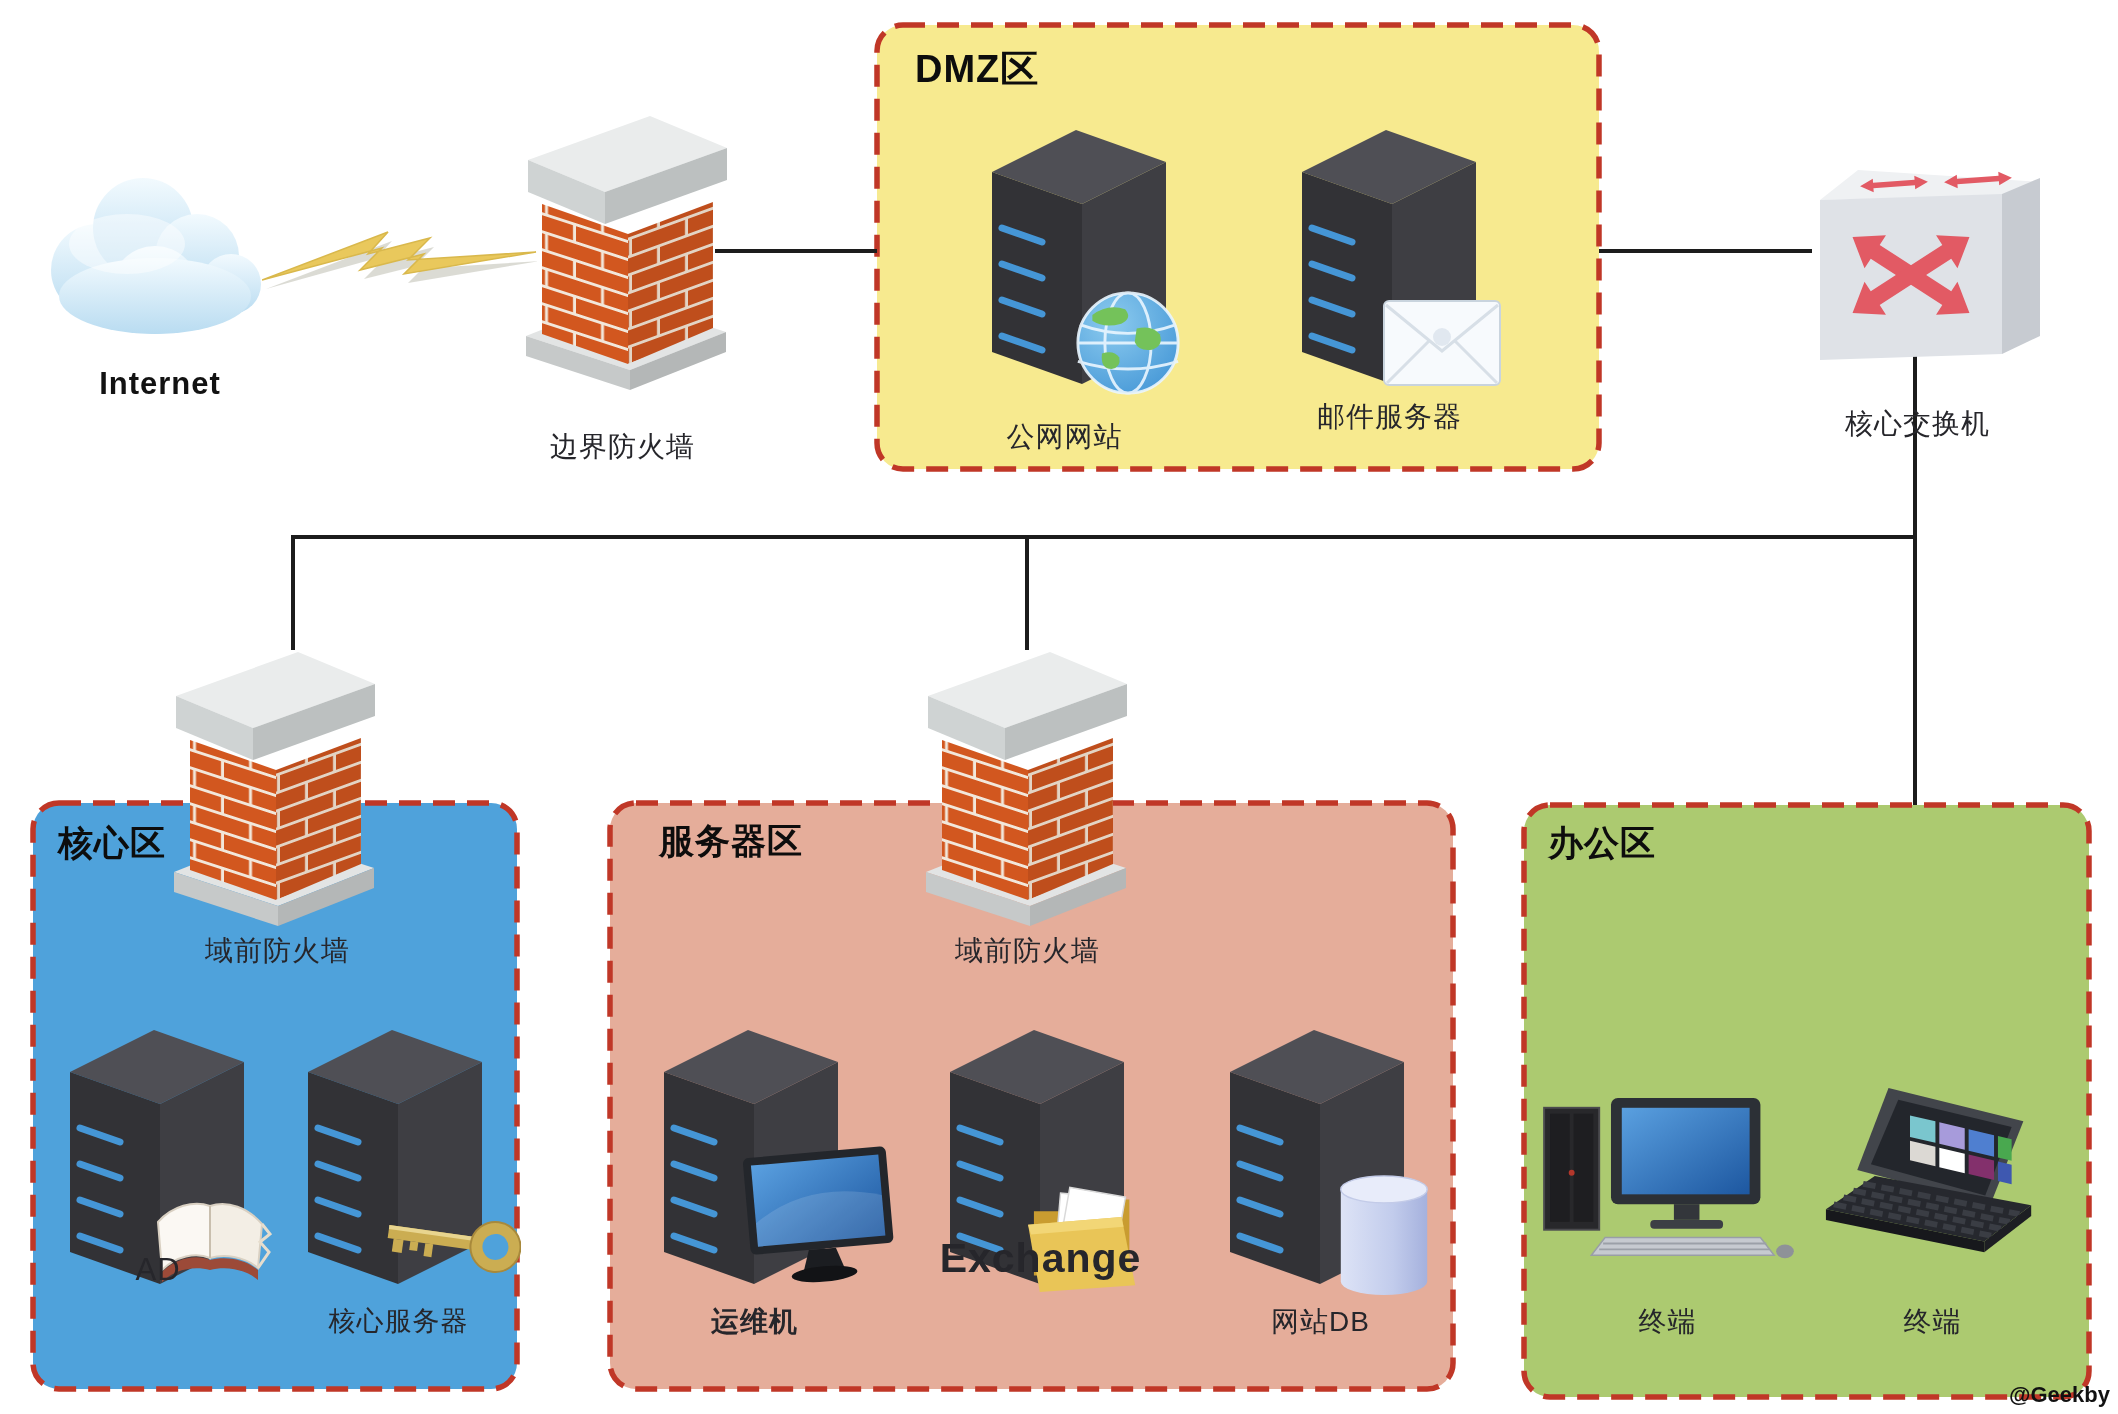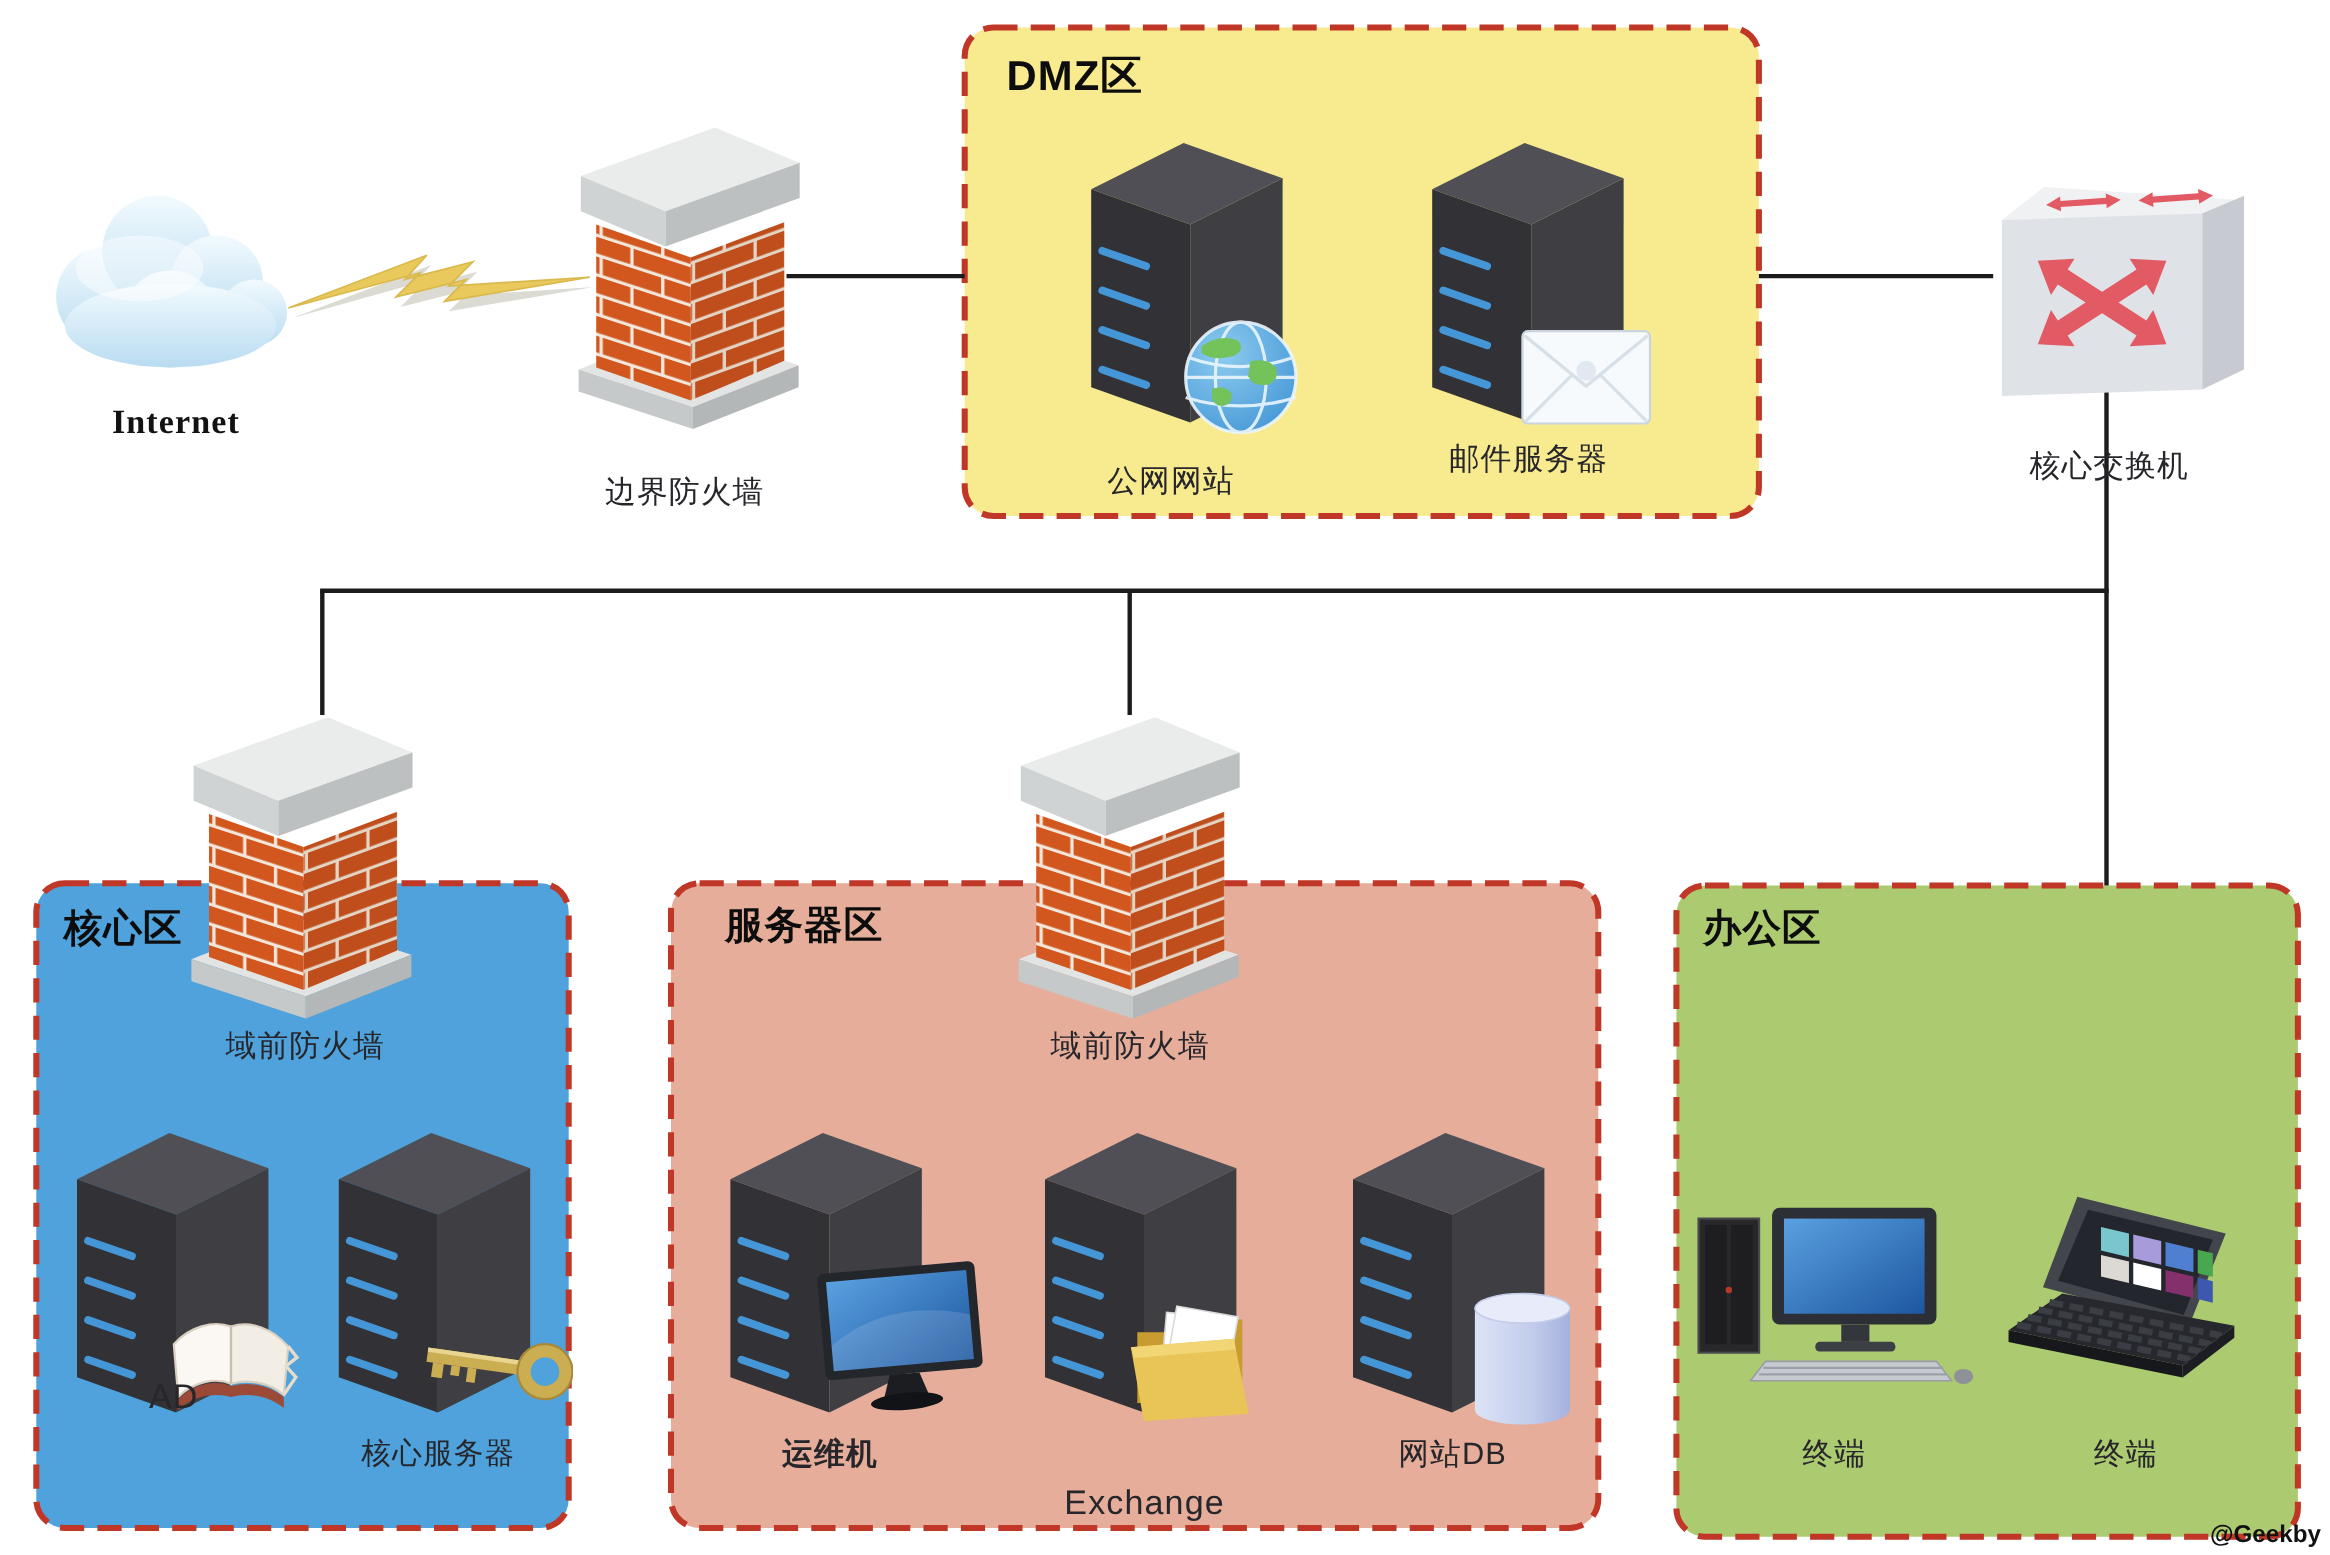--- a/index.html
+++ b/index.html
@@ -71,21 +71,21 @@
     <g fill="url(#cloudG)">
       <circle cx="62" cy="112" r="46"></circle>
       <circle cx="108" cy="70" r="50"></circle>
       <circle cx="162" cy="98" r="42"></circle>
       <circle cx="196" cy="126" r="30"></circle>
       <circle cx="120" cy="132" r="44"></circle>
       <ellipse cx="120" cy="138" rx="96" ry="38"></ellipse>
     </g>
     <ellipse cx="92" cy="86" rx="58" ry="30" fill="rgba(255,255,255,0.45)"></ellipse>
   </svg>
-  <div class="lbl big" style="left:60px;top:366px;width:200px;font-size:31px;font-family:Liberation Serif, serif;">Internet</div>
+  <div class="lbl big" style="left:60px;top:366px;width:200px;font-size:31px;">Internet</div>
 
   <svg class="abs" style="left:262px;top:222px" width="275" height="85" viewBox="0 0 275 85">
     <polygon points="2,62 128,14 108,36 170,20 148,42 276,34 144,56 164,36 100,52 124,28" fill="#BDBDB0" opacity="0.55" transform="translate(2,5)"></polygon>
     <polygon points="0,58 126,10 106,32 168,16 146,38 274,30 142,52 162,32 98,48 120,26" fill="#E9C85C" stroke="#D9B84C" stroke-width="1.5"></polygon>
   </svg>
 
   <svg class="abs" style="left:520px;top:100px" width="215" height="300" viewBox="0 0 215 300">
     <polygon points="6,236 110,270 206,232 102,198" fill="#E2E4E4"></polygon>
     <polygon points="6,236 110,270 110,290 6,256" fill="#C6C9C9"></polygon>
     <polygon points="110,270 206,232 206,252 110,290" fill="#B4B7B7"></polygon>
@@ -265,21 +265,21 @@
   </svg>
   <svg class="abs" style="left:1026px;top:1182px" width="122" height="112" viewBox="0 0 125 115">
     <path d="M8,30 h56 l10,-12 h32 v78 H8 Z" fill="#C99C30"></path>
     <g fill="#FFFFFF" stroke="#D9D9D9" stroke-width="1.5">
       <rect x="32" y="14" width="62" height="74" transform="rotate(5 63 51)"></rect>
       <rect x="38" y="10" width="58" height="74" transform="rotate(10 67 47)"></rect>
     </g>
     <path d="M2,44 L98,36 L112,106 L14,113 Z" fill="#E9C557"></path>
     <path d="M2,44 L98,36 L100,46 L5,54 Z" fill="#F2D676"></path>
   </svg>
-  <div class="lbl" style="left:938px;top:1348px;width:205px;font-size:31px;">Exchange</div>
+  <div class="lbl" style="left:938px;top:1235px;width:205px;font-size:41px;font-weight:bold;">Exchange</div>
 
   <svg class="abs" style="left:1218px;top:1008px" width="200" height="290" viewBox="0 0 200 290">
     <polygon points="12,64 96,22 186,54 102,96" fill="#4F4F55"></polygon>
     <polygon points="12,64 102,96 102,276 12,244" fill="#323236"></polygon>
     <polygon points="102,96 186,54 186,234 102,276" fill="#3E3E43"></polygon>
     <g stroke="#4596D6" stroke-width="7" stroke-linecap="round">
       <line x1="22" y1="120" x2="62" y2="134"></line>
         <line x1="22" y1="156" x2="62" y2="170"></line>
       <line x1="22" y1="192" x2="62" y2="206"></line>
         <line x1="22" y1="228" x2="62" y2="242"></line>

